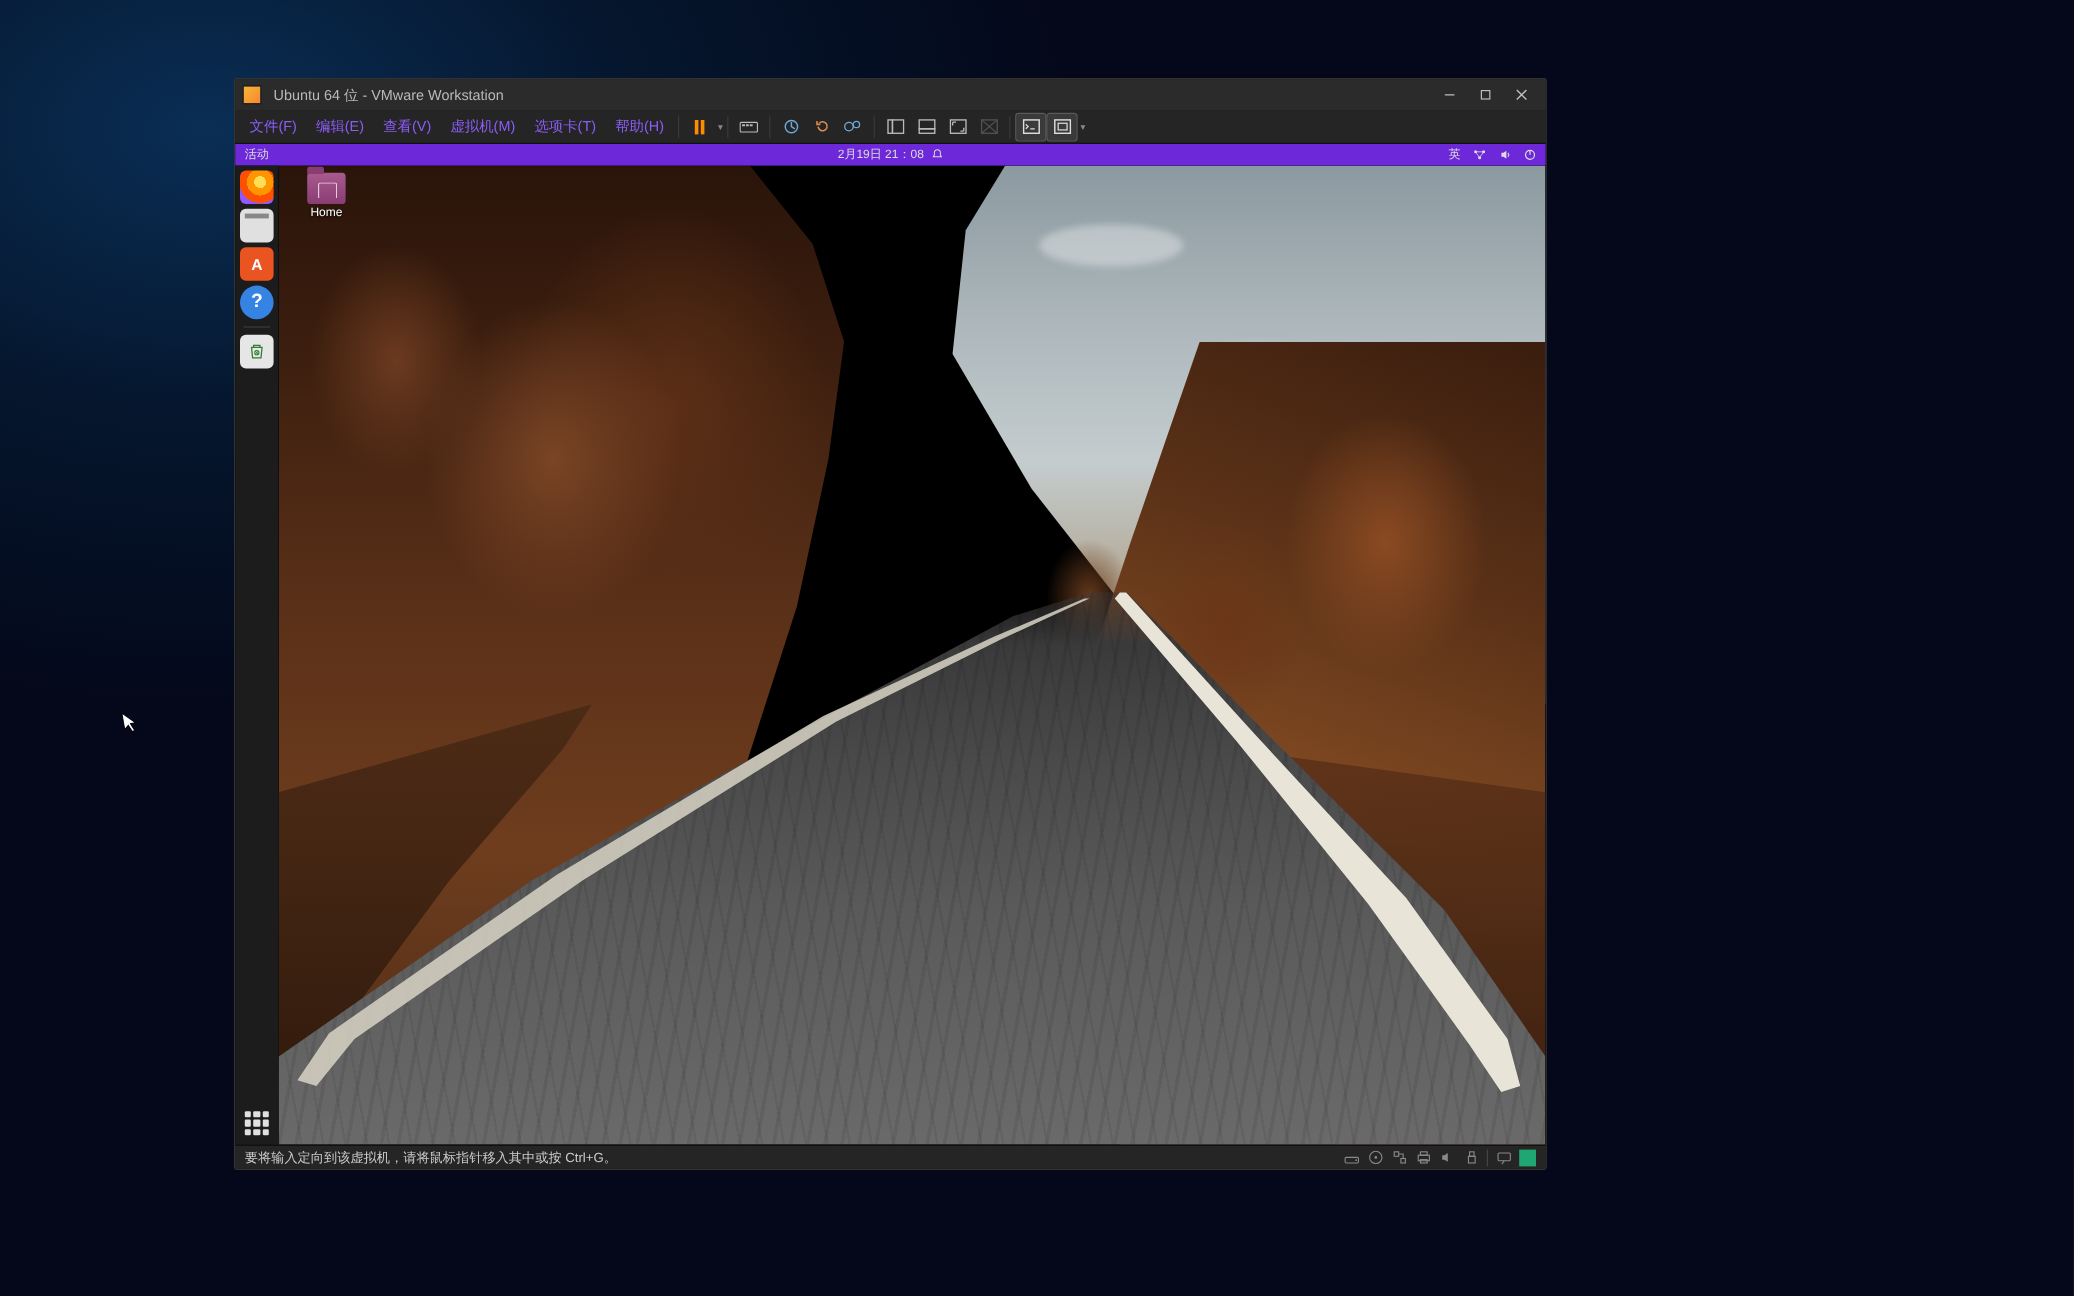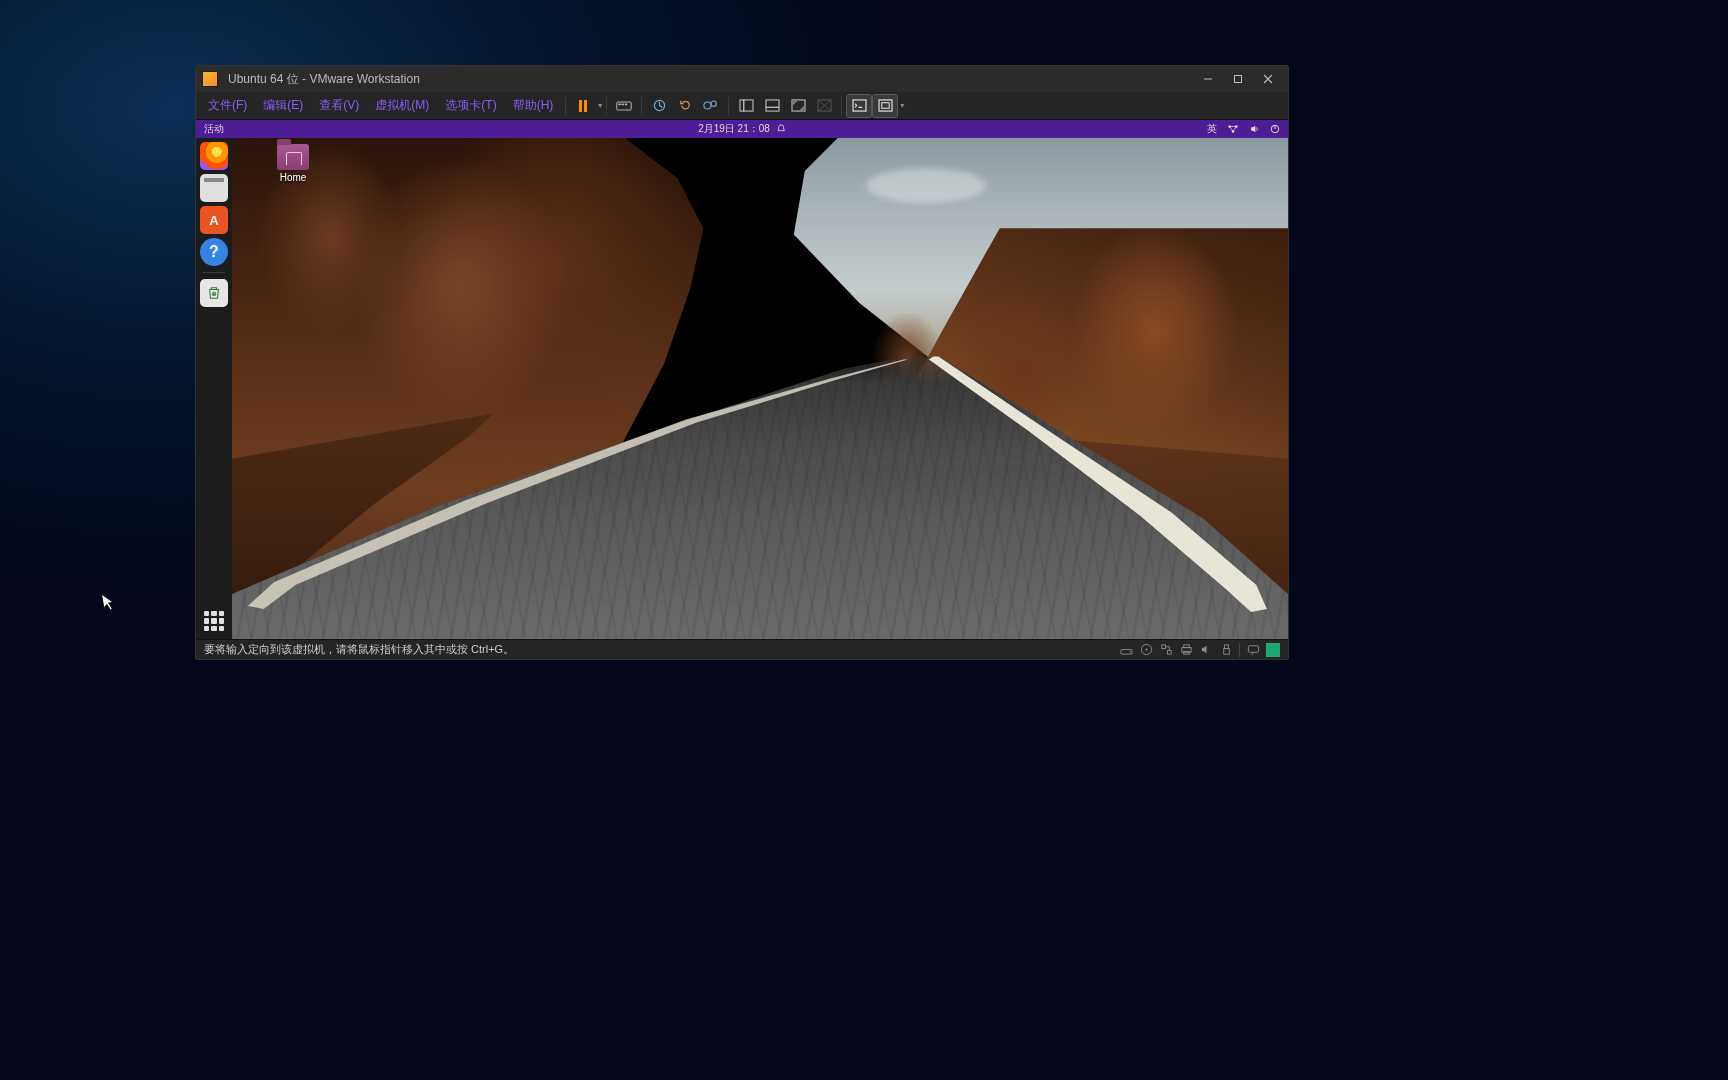--- a/index.html
+++ b/index.html
@@ -5,21 +5,21 @@
   * { margin: 0; padding: 0; box-sizing: border-box; font-family: "Segoe UI", "Microsoft YaHei", sans-serif; }
   body {
     width: 1728px; height: 1080px; overflow: hidden;
     background: radial-gradient(1200px 800px at 10% 10%, #0a2e55 0%, #05162d 30%, #04081a 60%),
                 radial-gradient(900px 700px at 100% 100%, #6a1a6d 0%, #3a0b40 20%, transparent 45%),
                 #020510;
     position: relative; color: #ccc;
   }
   
   .vm-window {
-    position: absolute; left: 195px; top: 65px; width: 1094px; height: 595px;
+    position: absolute; left: 195px; top: 65px; width: 1094px; height: 910px;
     background: #1e1e1e; border: 1px solid #333; border-radius: 2px;
     display: flex; flex-direction: column;
   }
   
   .titlebar { height: 26px; background: #2b2b2b; display: flex; align-items: center; padding: 0 6px; gap: 10px; }
   .titlebar .app-icon { width: 16px; height: 16px; background:
     linear-gradient(135deg,#f7b733 0%,#f78733 100%); border: 1px solid #1e1e1e; }
   .titlebar .title { font-size: 12px; color: #b9b9b9; flex: 1; }
   .titlebar .winbtns { display: flex; gap: 2px; }
   .titlebar .winbtns div { width: 28px; height: 20px; display:flex;align-items:center;justify-content:center; color:#bdbdbd; font-size:11px; cursor:pointer; }
@@ -34,21 +34,21 @@
   .pause-icon span { width:3px; height:12px; background:#ff8c00; }
   
   .tabbar { height: 24px; background:#1a1a1a; display:flex; align-items:flex-end; padding:0 4px; }
   .vm-tab { height:22px; background:#2b2b2b; display:flex; align-items:center; gap:6px; padding:0 8px; font-size:12px; color:#ddd; border-top-left-radius:3px;border-top-right-radius:3px; cursor:pointer;}
   .vm-tab .tab-icon { width:12px;height:12px; background:linear-gradient(135deg,#4caf50,#2e7d32); border-radius:1px; position:relative;}
   .vm-tab .tab-icon::after{content:'';position:absolute;left:3px;top:2px;border-left:5px solid #fff;border-top:4px solid transparent;border-bottom:4px solid transparent;}
   .vm-tab .tab-close { font-size:13px; color:#888; padding:0 2px;}
   
   .guest { flex:1; display:flex; flex-direction:column; background:#000; position:relative; }
   
-  .ubuntu-top { height:18px; background:#4c1d95; display:flex; align-items:center; font-size:10px; color:#ddd; padding:0 8px; gap:6px;}
+  .ubuntu-top { height:18px; background:#6d28d9; display:flex; align-items:center; font-size:10px; color:#ddd; padding:0 8px; gap:6px;}
   .ubuntu-top .activities { cursor:pointer; }
   .ubuntu-top .center { position:absolute; left:50%; transform:translateX(-50%); display:flex; gap:6px; align-items:center;text-align:right;}
   .ubuntu-top .right { margin-left:auto; display:flex; gap:10px; align-items:center;}
   
   .ubuntu-body { flex:1; display:flex; }
   .dock { width:36px; background:#1c1c1c; display:flex; flex-direction:column; align-items:center; padding-top:4px; gap:4px;}
   .dock .dock-item { width:28px; height:28px; border-radius:5px; display:flex;align-items:center;justify-content:center; cursor:pointer; }
   .dock .firefox { background: radial-gradient(circle at 60% 35%, #ffdd55 0 20%, #ff9500 20% 45%, #ff4f00 45% 70%, #9059ff 70% 100%);}
   .dock .files { background:#e0e0e0; position:relative;}
   .dock .files::before{content:'';position:absolute;left:4px;top:4px;width:20px;height:4px;background:#888;}
@@ -109,21 +109,21 @@
     clip-path: polygon(63.6% 7%, 64.0% 7%, 57% 14%, 44% 28%, 24% 55%, 6% 82%, 3% 90%, 1.5% 89%, 4% 81%, 22% 54%, 43% 27%, 56.5% 13.5%);
     opacity:0.85;
   }
   .shoulder-l{position:absolute;left:0;bottom:0;width:45%;height:45%;
     background:linear-gradient(180deg,#4a2a15 0%,#3a2010 50%,#2a160a 100%);
     clip-path:polygon(0 20%, 55% 0, 50% 10%, 30% 40%, 10% 75%, 0 100%);opacity:0.9;}
   .shoulder-r{position:absolute;right:0;bottom:0;width:28%;height:40%;
     background:linear-gradient(180deg,#5a3018 0%,#3d2010 70%);
     clip-path:polygon(20% 0, 100% 10%, 100% 100%, 40% 100%, 10% 60%);opacity:0.85;}
   
-  .desk-icon { position:absolute; left:37px; top:6px; width:48px; text-align:center; cursor:pointer;}
+  .desk-icon { position:absolute; left:16px; top:6px; width:48px; text-align:center; cursor:pointer;}
   .desk-icon .folder { width:32px; height:26px; margin:0 auto 2px;
     background: linear-gradient(180deg,#a85a8f 0%, #8a3d73 100%); border-radius:3px; position:relative;}
   .desk-icon .folder::before{content:'';position:absolute;left:0;top:-5px;width:14px;height:6px;background:#8a3d73;border-radius:2px 2px 0 0;}
   .desk-icon .folder::after{content:'';position:absolute;left:9px;top:8px;width:14px;height:12px;border:1.5px solid #e8c8dc;border-bottom:none;border-radius:2px 2px 0 0;}
   .desk-icon .label { font-size:10px; color:#fff; text-shadow:0 1px 2px #000;}
   
   .statusbar { height:20px; background:#252525; display:flex; align-items:center; font-size:11px; color:#ccc; padding:0 8px; border-top:1px solid #111;}
   .statusbar .status-msg { flex:1; }
   .statusbar .tray { display:flex; gap:6px; align-items:center;}
   .statusbar .tray .tray-icon { width:14px;height:14px; color:#8a8a8a; display:flex;align-items:center;justify-content:center; cursor:pointer;}

